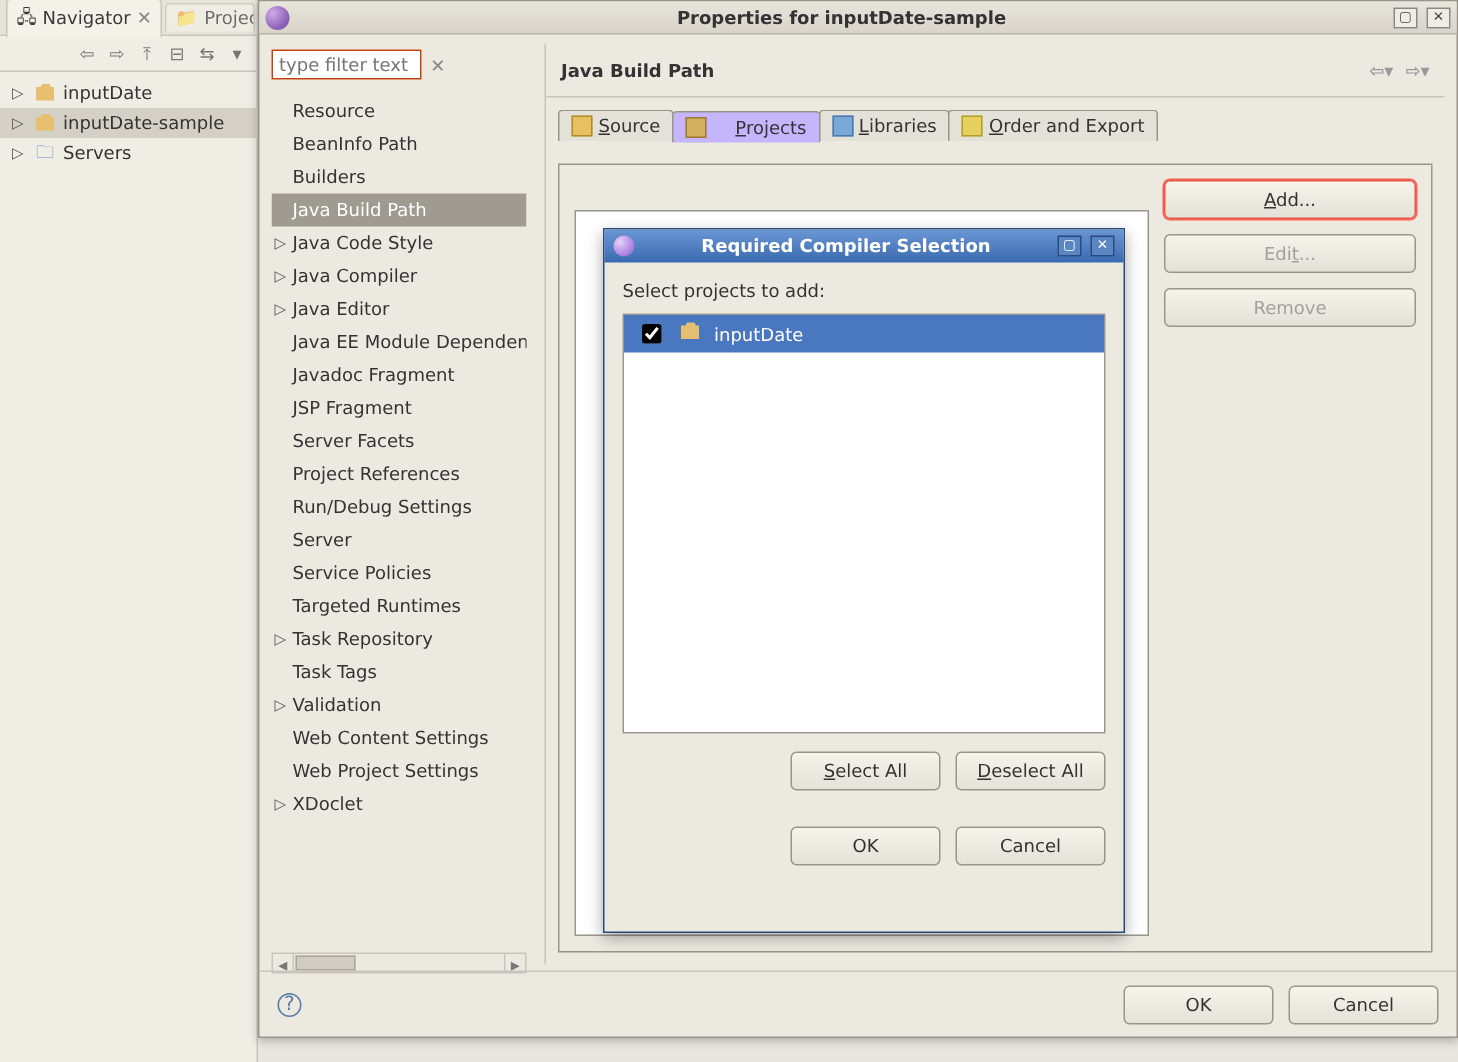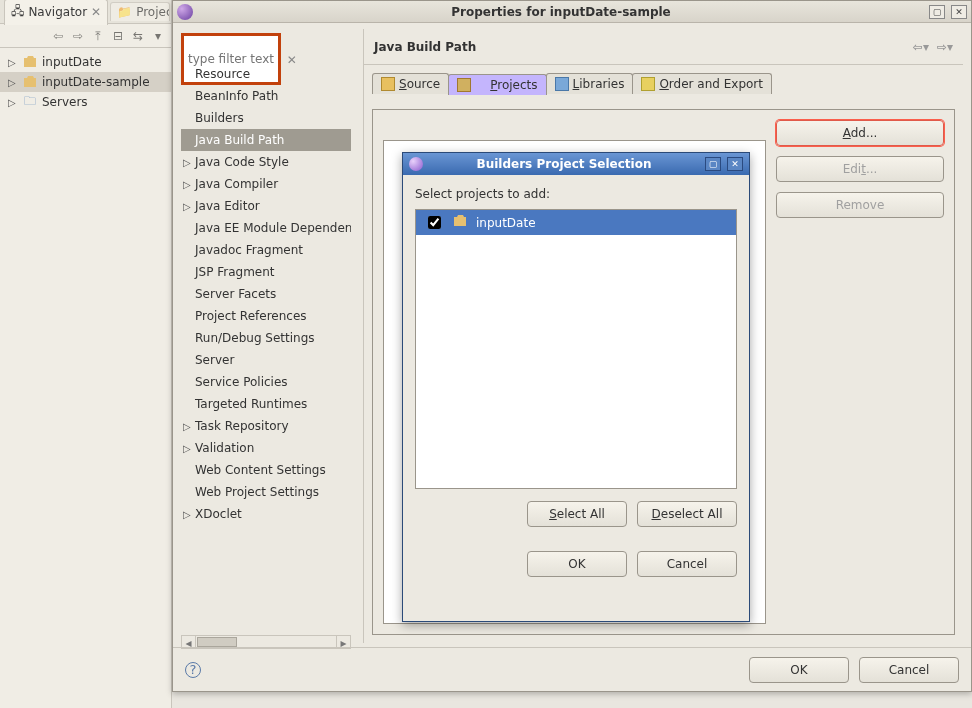--- a/index.html
+++ b/index.html
@@ -58,21 +58,21 @@
     width: 16px; height: 14px; border: 1px solid #888; background: #efece4;
     font-size: 9px; line-height: 12px; text-align: center; color: #444;
   }
 
   .props-body { position: absolute; left: 0; top: 22px; right: 0; bottom: 0; }
 
   .filter-box {
     position: absolute; left: 8px; top: 10px; width: 170px;
   }
   .filter-input {
-    width: 100px; padding: 16px 4px; border: 3px solid #c2410c; background: #fff;
+    width: 100px; padding: 2px 4px; border: 1px solid #c2410c; background: #fff;
   }
   .filter-clear {
     vertical-align: middle; margin-left: 2px; color: #888;
   }
 
   .cat-list {
     position: absolute; left: 8px; top: 40px; width: 170px; bottom: 56px;
     overflow: hidden; border: none;
   }
   .cat-item {
@@ -298,20 +298,23 @@
         </div>
         <div class="cat-item" style="position: relative;">
           <span>Service Policies</span>
         </div>
         <div class="cat-item" style="position: relative;">
           <span>Targeted Runtimes</span>
         </div>
         <div class="cat-item" style="position: relative;">
           <span class="arrow">▷</span>
           <span>Task Repository</span>
+        </div>
+        <div class="cat-item" style="position: relative;">
+          <span>Task Tags</span>
         </div>
         <div class="cat-item" style="position: relative;">
           <span class="arrow">▷</span>
           <span>Validation</span>
         </div>
         <div class="cat-item" style="position: relative;">
           <span>Web Content Settings</span>
         </div>
         <div class="cat-item" style="position: relative;">
           <span>Web Project Settings</span>
@@ -377,21 +380,21 @@
       <span class="spacer"></span>
       <div class="btn">OK</div>
       <div class="btn">Cancel</div>
     </div>
   </div>
 </div>
 
 <div class="dlg">
   <div class="dlg-title">
     <span class="eclipse-icon"></span>
-    <span class="t">Builders Project Selection</span>
+    <span class="t">Required Compiler Selection</span>
     <span class="wbtn">▢</span>
     <span class="wbtn">✕</span>
   </div>
   <div class="dlg-body">
     <div class="dlg-label">Select projects to add:</div>
     <div class="dlg-list">
       <div class="dlg-row">
         <input type="checkbox" checked="" style="">
         <span class="pico">
           <svg class="palette" viewBox="0 0 16 14">

